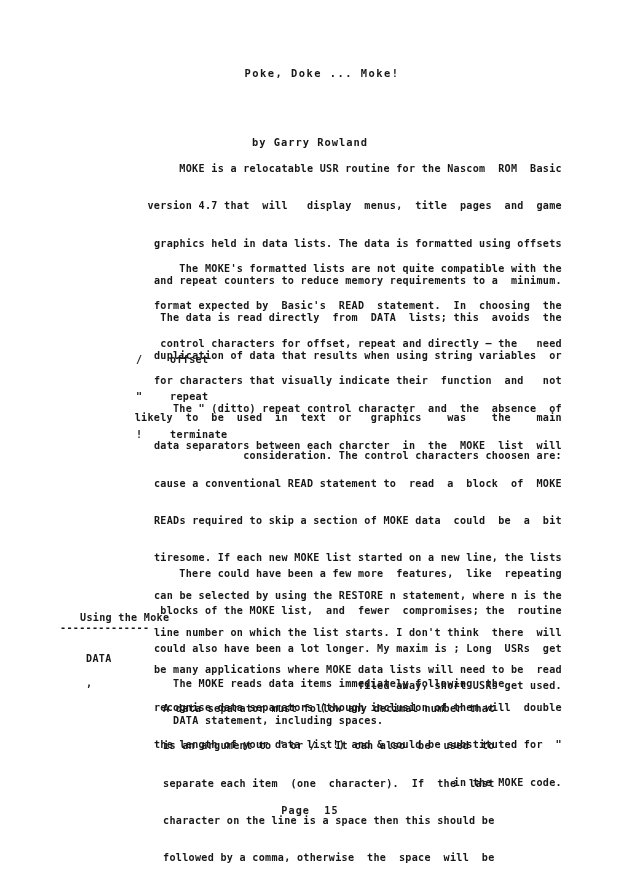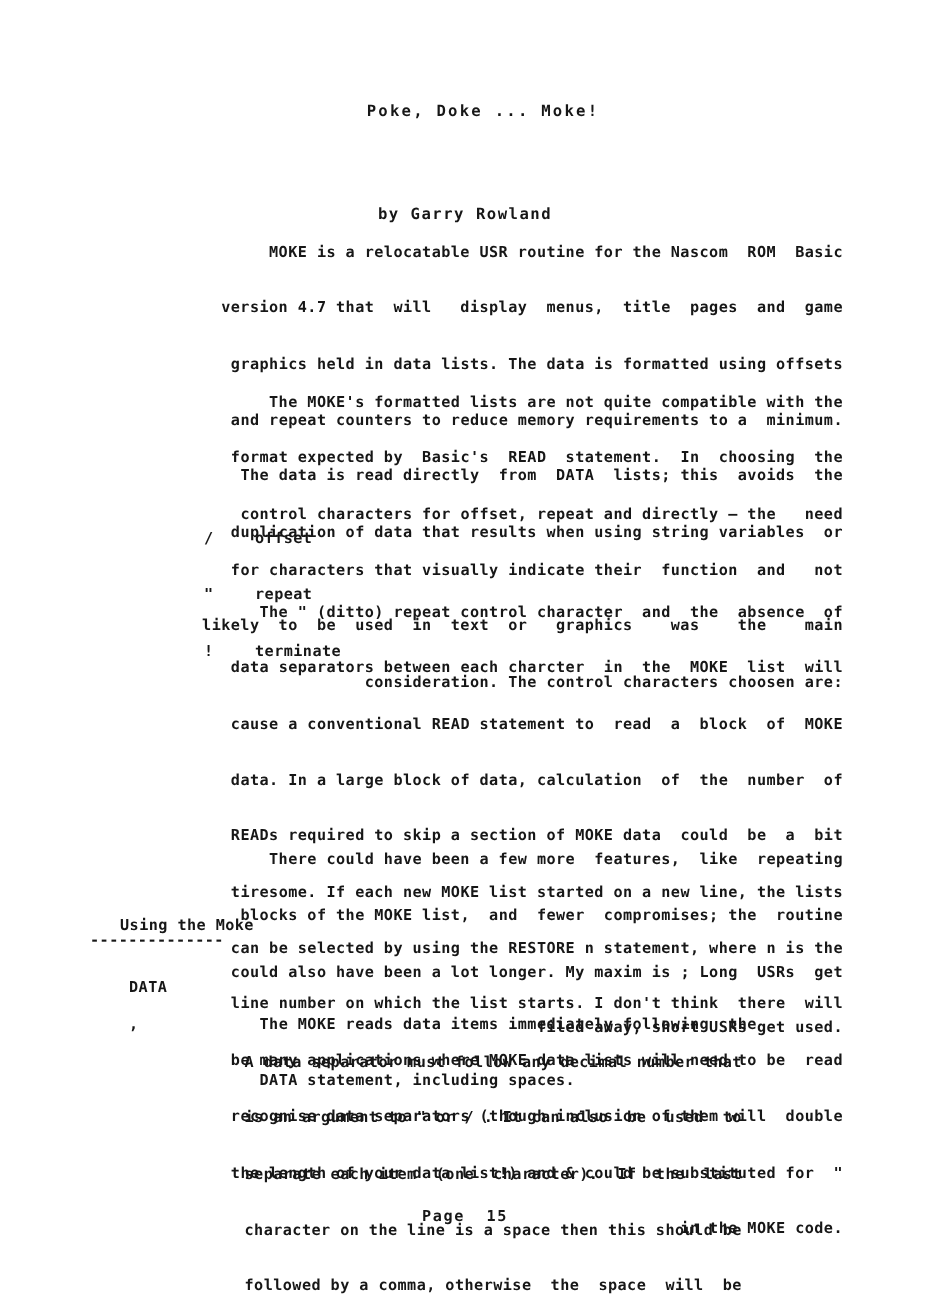--- a/index.html
+++ b/index.html
@@ -165,21 +165,20 @@
   <div class="ctrl-list txt" style="color: rgb(23, 23, 23);">
     <span class="ctrl-row"><span class="ctrl-char">/</span><span>offset</span></span>
     <span class="ctrl-row"><span class="ctrl-char">"</span><span>repeat</span></span>
     <span class="ctrl-row"><span class="ctrl-char">!</span><span>terminate</span></span>
   </div>
 
   <div class="col txt para" style="top: 378px; color: rgb(23, 23, 23);">
     <span class="line">     The " (ditto) repeat control character  and  the  absence  of</span>
     <span class="line">data separators between each charcter  in  the  MOKE  list  will</span>
     <span class="line">cause a conventional READ statement to  read  a  block  of  MOKE</span>
-    <span class="line">data. In a large block of data, calculation  of  the  number  of</span>
     <span class="line">READs required to skip a section of MOKE data  could  be  a  bit</span>
     <span class="line">tiresome. If each new MOKE list started on a new line, the lists</span>
     <span class="line">can be selected by using the RESTORE n statement, where n is the</span>
     <span class="line">line number on which the list starts. I don't think  there  will</span>
     <span class="line">be many applications where MOKE data lists will need to be  read</span>
     <span class="line">recognise data separators (though inclusion of them will  double</span>
     <span class="line">the length of your data list!) and &amp; could be substituted for  "</span>
     <span class="line">in the MOKE code.</span>
   </div>
 

